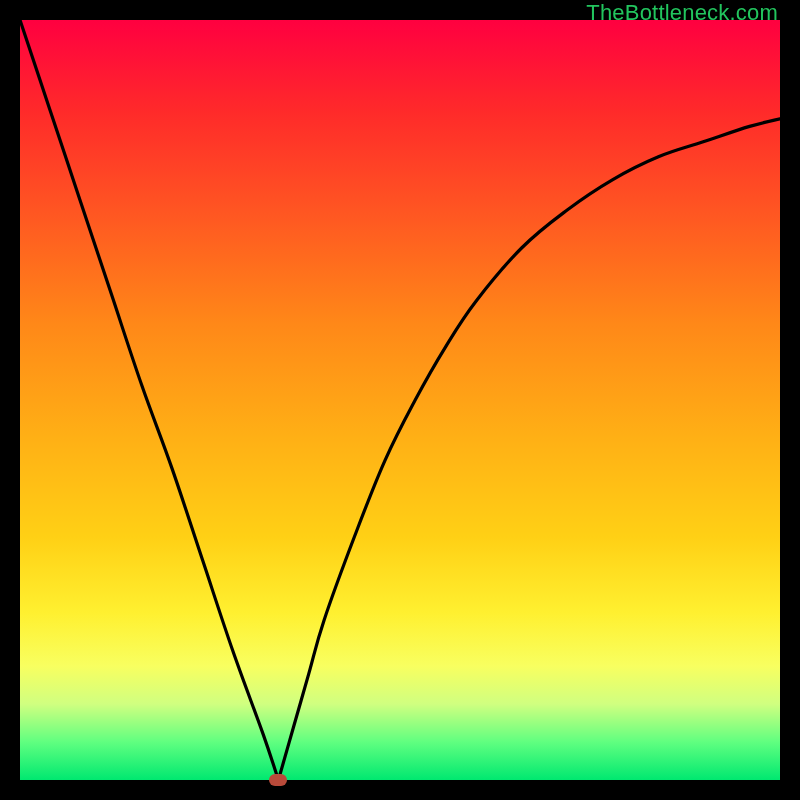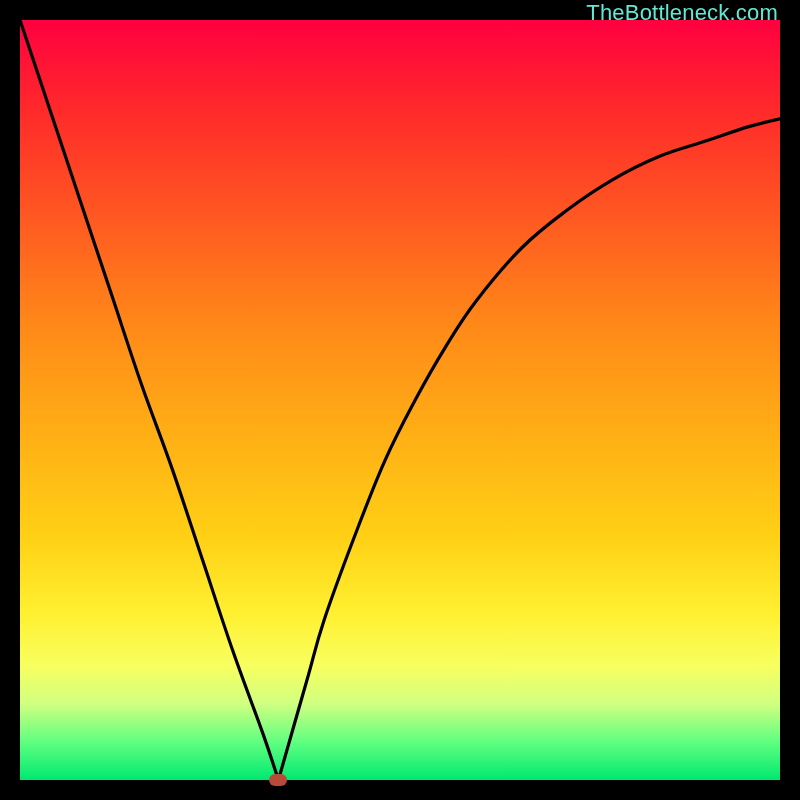--- a/index.html
+++ b/index.html
@@ -36,21 +36,21 @@
       #f8ff60 85%,
       #d0ff80 90%,
       #60ff80 95%,
       #00e870 100%
     );
   }
   .watermark {
     position: absolute;
     top: 0px;
     right: 22px;
-    color: #5eead4;
+    color: #22c55e;
     font-size: 22px;
     font-weight: 500;
     letter-spacing: 0.2px;
   }
   svg.curve {
     position: absolute;
     top: 0;
     left: 0;
     width: 760px;
     height: 760px;

